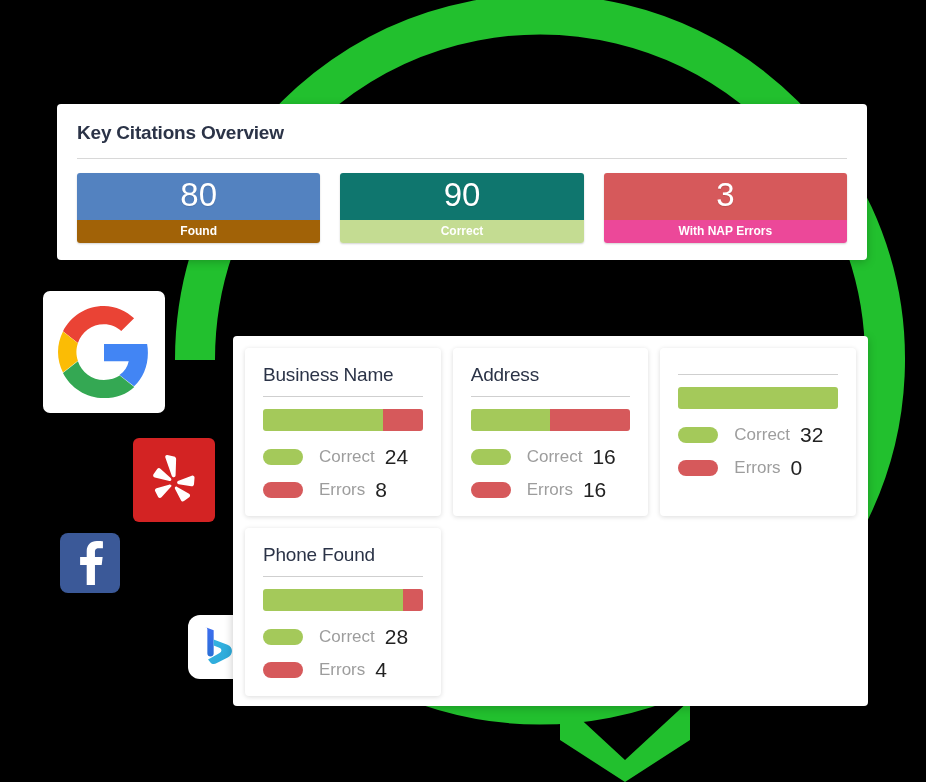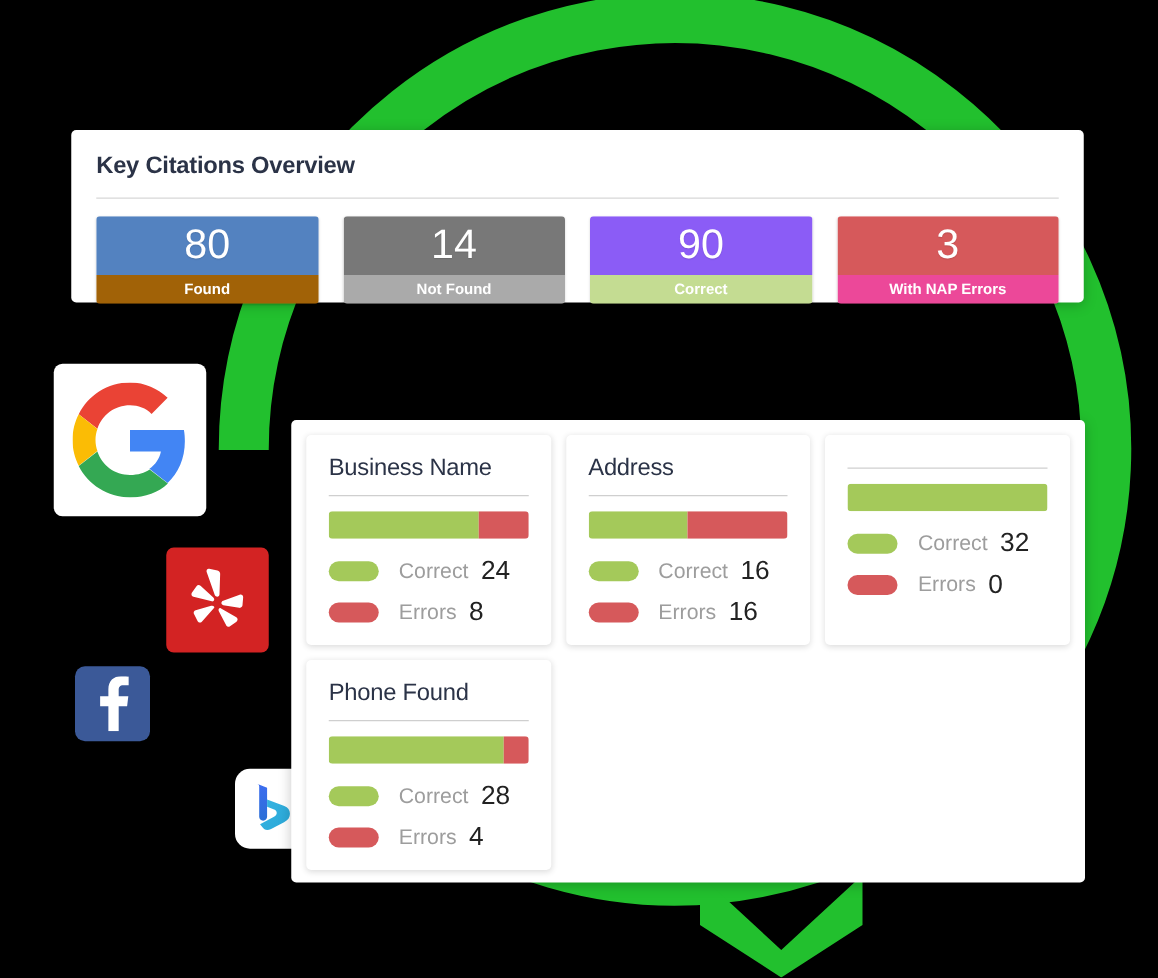--- a/index.html
+++ b/index.html
@@ -28,21 +28,21 @@
 
   
   .card {
     position: absolute;
     background: #ffffff;
     border-radius: 4px;
     box-shadow: 0 2px 10px rgba(0,0,0,0.22);
   }
 
   
-  #overview-card { left: 57px; top: 104px; width: 810px; height: 138px; padding: 18px 20px 12px 20px; }
+  #overview-card { left: 57px; top: 104px; width: 810px; height: 156px; padding: 18px 20px 12px 20px; }
   .card-title {
     font-size: 19px; font-weight: bold; color: #2b3347;
     letter-spacing: -0.2px;
   }
   .title-rule { margin-top: 14px; border-top: 1px solid #d8d8d8; }
 
   .stat-row { display: flex; gap: 20px; margin-top: 14px; }
   .stat-tile {
     flex: 1; border-radius: 3px; overflow: hidden; text-align: center;
     box-shadow: 0 1px 2px rgba(0,0,0,0.18);
@@ -147,27 +147,23 @@
     <div class="card-title">Key Citations Overview</div>
     <div class="title-rule"></div>
 
     <div class="stat-row">
 
       <div class="stat-tile">
         <div class="stat-value" style="background:#5382c0">80</div>
         <div class="stat-label" style="background:#a16207">Found</div>
       </div>
 
+
       <div class="stat-tile">
-        <div class="stat-value" style="background:#787878">14</div>
-        <div class="stat-label" style="background:#aaaaaa">Not Found</div>
-      </div>
-
-      <div class="stat-tile">
-        <div class="stat-value" style="background:#8b5cf6">90</div>
+        <div class="stat-value" style="background:#0f766e">90</div>
         <div class="stat-label" style="background:#c4dc92">Correct</div>
       </div>
 
       <div class="stat-tile">
         <div class="stat-value" style="background:#d6595b">3</div>
         <div class="stat-label" style="background:#ec4899">With NAP Errors</div>
       </div>
 
     </div>
   </div>

